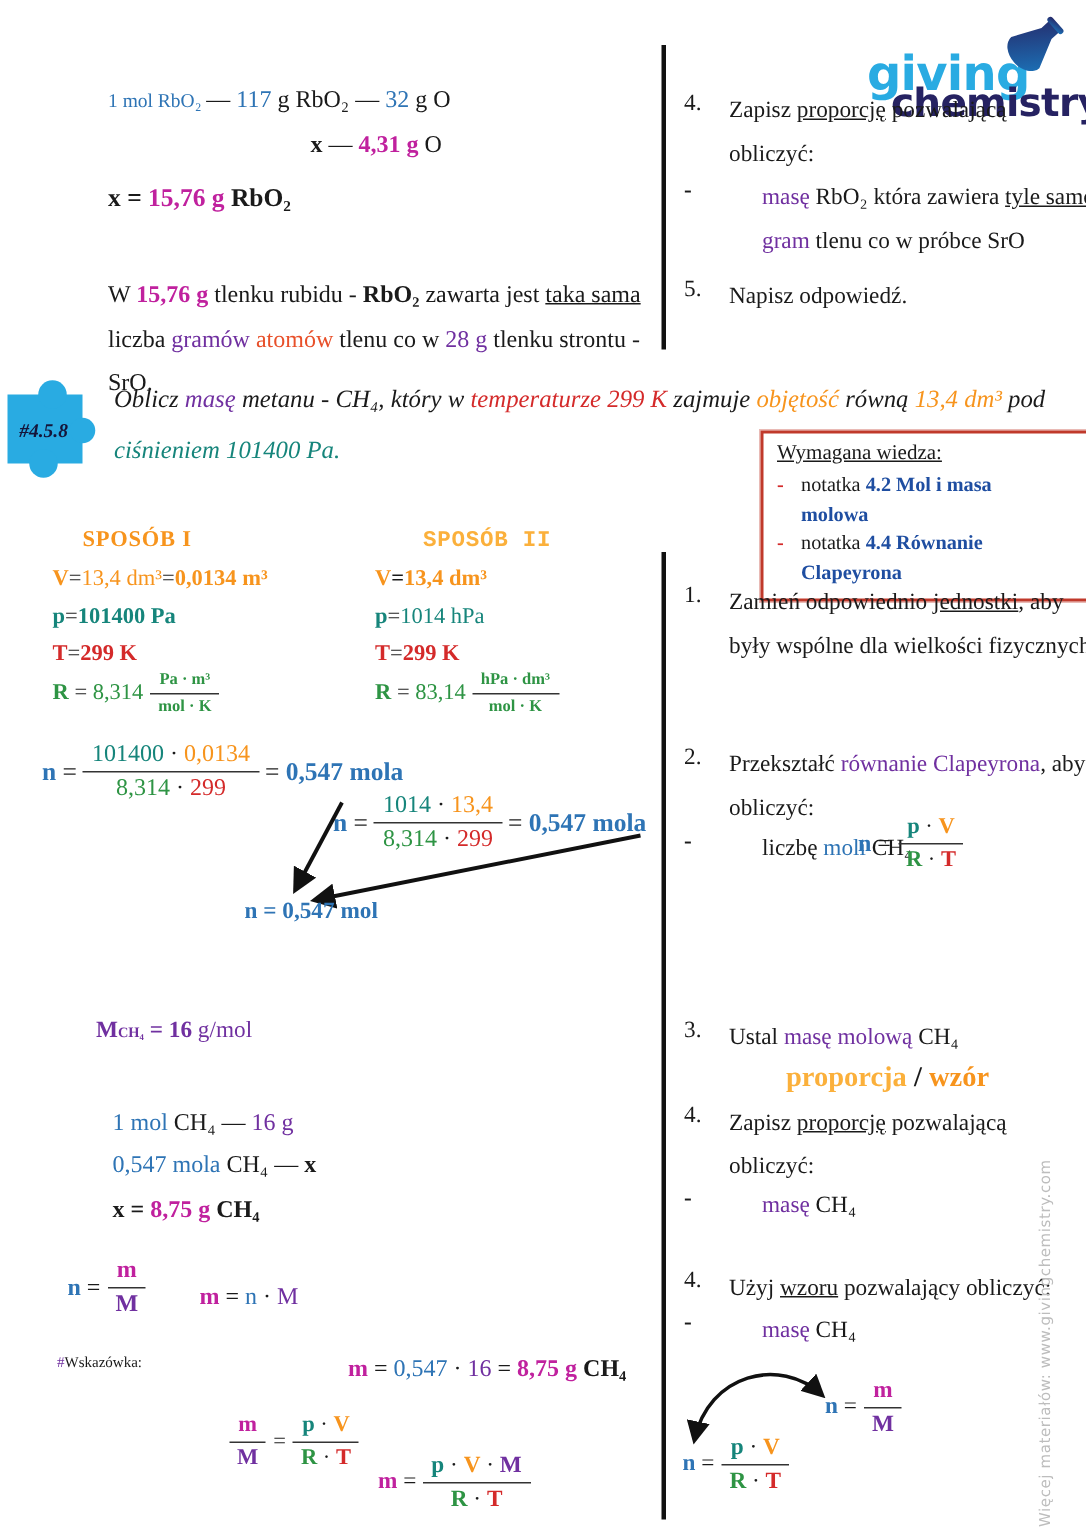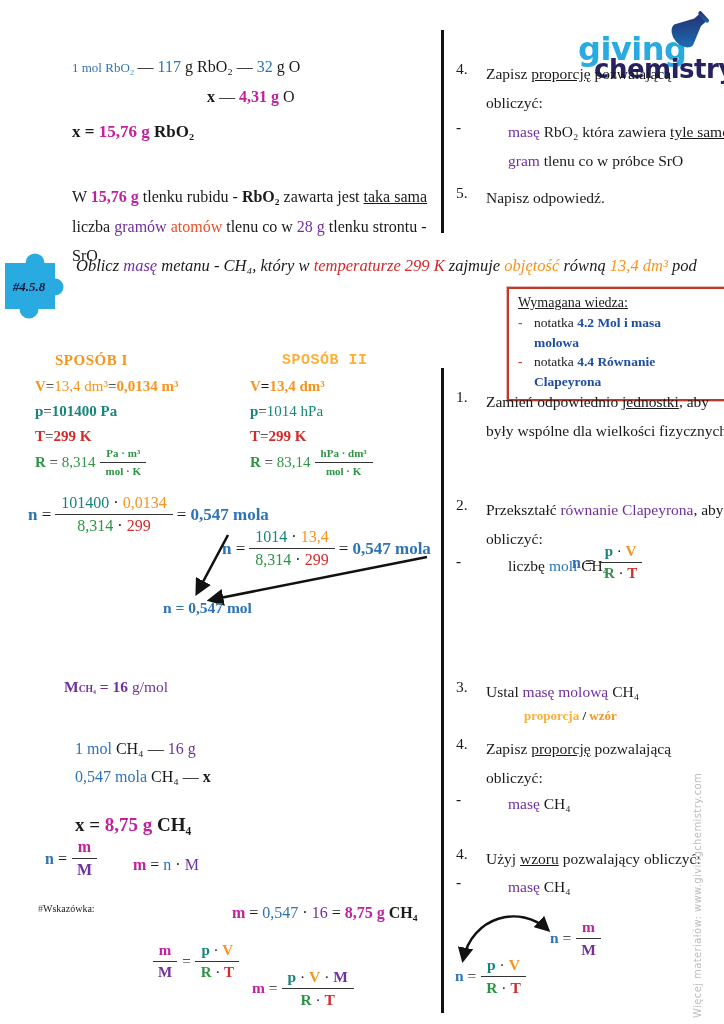--- a/index.html
+++ b/index.html
@@ -88,20 +88,21 @@
   </div>
 
   <svg class="abs" style="left:2px;top:246px;" width="64" height="78" viewBox="0 0 64 78">
     <rect x="3" y="17" width="50" height="46" fill="#29ABE2"></rect>
     <circle cx="33" cy="17" r="9.5" fill="#29ABE2"></circle>
     <circle cx="53" cy="41" r="8.5" fill="#29ABE2"></circle>
     <circle cx="27" cy="63" r="9.5" fill="#29ABE2"></circle>
     <text x="27" y="45" text-anchor="middle" font-size="13" font-weight="bold" font-style="italic" fill="#15153a">#4.5.8</text>
   </svg>
   <div class="abs i" style="left:76px;top:256px;width:645px;font-size:16.5px;"><span>Oblicz </span><span class="pur">masę</span><span> metanu - CH₄, który w </span><span class="red">temperaturze 299 K</span><span> zajmuje </span><span class="org">objętość</span><span> równą </span><span class="org">13,4 dm³</span><span> pod</span></div>
+  <div class="abs i" style="left:76px;top:290px;width:645px;font-size:16.5px;"><span class="teal">ciśnieniem 101400 Pa.</span></div>
 
   <div class="kbox">
     <div class="ktitle">Wymagana wiedza:</div>
     <div class="kitem">
       <span class="kdash">-</span>
       <span class="kbody"><span>notatka </span><span class="nblue b">4.2 Mol i masa molowa</span></span>
     </div>
     <div class="kitem">
       <span class="kdash">-</span>
       <span class="kbody"><span>notatka </span><span class="nblue b">4.4 Równanie Clapeyrona</span></span>
@@ -202,21 +203,21 @@
     <span><span class="blue b">n</span><span> = </span></span>
     <span class="frac" style="font-size:15px;">
       <span class="num"><span class="teal b">p</span><span> · </span><span class="org b">V</span></span>
       <span class="den"><span class="green b">R</span><span> · </span><span class="red b">T</span></span>
     </span>
   </div>
 
   <div class="abs" style="left:64px;top:678px;font-size:15.5px;"><span class="pur b">M</span><span class="pur b sub">CH₄</span><span class="pur b"> = </span><span class="pur b">16</span><span class="pur"> g/mol</span></div>
   <div class="abs" style="left:75px;top:740px;font-size:16px;"><span class="blue">1 mol</span><span> CH₄ — </span><span class="pur">16 g</span></div>
   <div class="abs" style="left:75px;top:768px;font-size:16px;"><span class="blue">0,547 mola</span><span> CH₄  — </span><span class="b">x</span></div>
-  <div class="abs" style="left:75px;top:798px;font-size:19px;margin-top:16px;"><span class="b">x = </span><span class="mag b">8,75 g </span><span class="b">CH₄</span></div>
+  <div class="abs" style="left:75px;top:798px;font-size:16px;"><span class="b">x = </span><span class="mag b">8,75 g </span><span class="b">CH₄</span></div>
 
   <div class="eq" style="left:45px;top:838px;font-size:16px;">
     <span><span class="blue b">n</span><span> = </span></span>
     <span class="frac">
       <span class="num"><span class="mag b">m</span></span>
       <span class="den"><span class="pur b">M</span></span>
     </span>
   </div>
   <div class="abs" style="left:133px;top:856px;font-size:16px;"><span class="mag b">m</span><span> = </span><span class="blue">n</span><span> · </span><span class="pur">M</span></div>
   <div class="abs" style="left:232px;top:856px;font-size:16px;margin-top:48px;"><span class="mag b">m</span><span> = </span><span class="blue">0,547</span><span> · </span><span class="pur">16</span><span> = </span><span class="mag b">8,75 g </span><span class="b">CH₄</span></div>
@@ -238,21 +239,21 @@
     <span class="frac">
       <span class="num"><span class="teal b">p</span><span> · </span><span class="org b">V</span><span> · </span><span class="pur b">M</span></span>
       <span class="den"><span class="green b">R</span><span> · </span><span class="red b">T</span></span>
     </span>
   </div>
 
   <div class="nitem" style="left:456px;top:678px;">
     <span class="nnum">3.</span>
     <span class="nbody"><span>Ustal </span><span class="pur">masę molową</span><span> CH₄</span></span>
   </div>
-  <div class="abs" style="left:524px;top:708px;font-size:13px;"><span class="amber b">proporcja</span><span class="b"> / </span><span class="org b">wzór</span></div>
+  <div class="abs" style="left:524px;top:708px;font-size:19px;"><span class="amber b">proporcja</span><span class="b"> / </span><span class="org b">wzór</span></div>
   <div class="nitem" style="left:456px;top:735px;">
     <span class="nnum">4.</span>
     <span class="nbody"><span>Zapisz </span><span class="u">proporcję</span><span> pozwalającą obliczyć:</span></span>
   </div>
   <div class="ditem" style="left:456px;top:790px;">
     <span class="dash">-</span>
     <span class="nbody"><span class="pur">masę</span><span> CH₄</span></span>
   </div>
   <div class="nitem" style="left:456px;top:845px;">
     <span class="nnum">4.</span>

